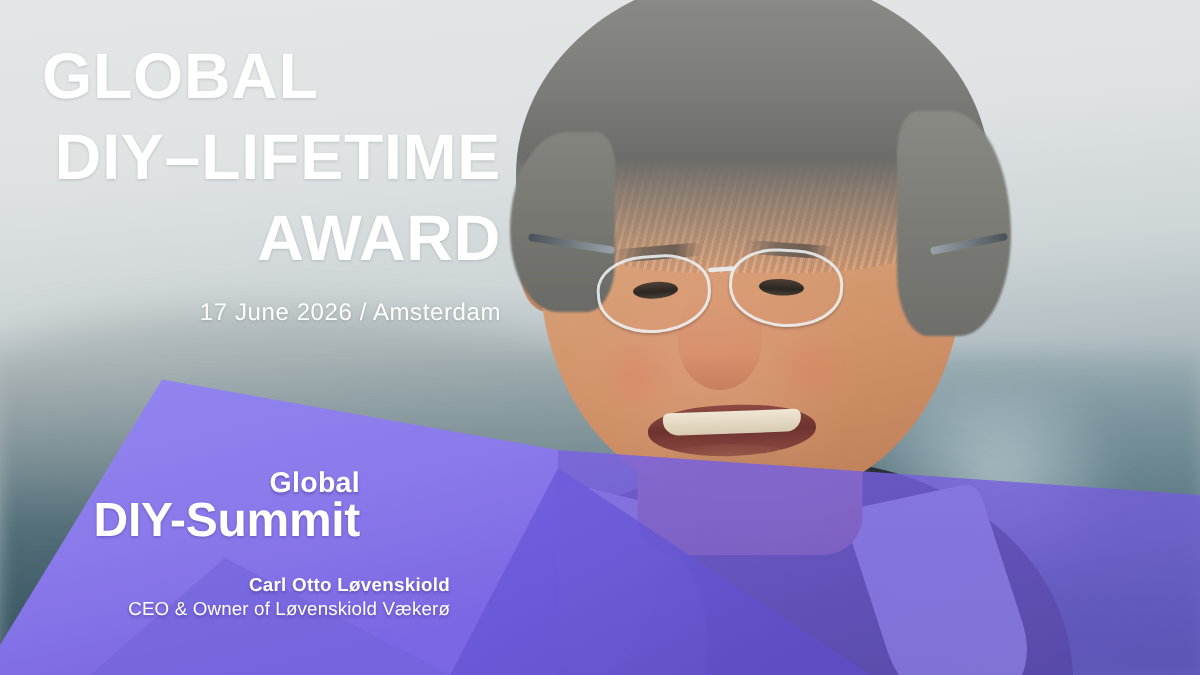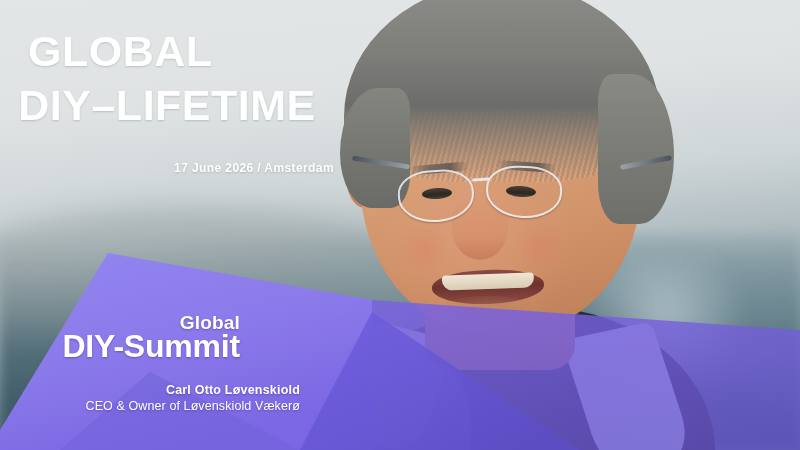--- a/index.html
+++ b/index.html
@@ -204,30 +204,30 @@
     letter-spacing:0.5px;
   }
   .headline .line {
     font-size:43px;
     line-height:54px;
     font-weight:700;
     padding-right:14px;
     text-shadow:0 1px 2px rgba(90,100,105,0.28);
   }
   .headline .l1 { padding-left:28px; text-align:left; }
-  .headline .l2 { text-align:center; }
+  .headline .l2 { text-align:right; }
   .headline .l3 { text-align:right; }
 
   .eventinfo {
-    margin-top:28px;
+    margin-top:14px;
     padding-right:14px;
     text-align:right;
-    font-size:12px;
+    font-size:16px;
     line-height:17px;
-    font-weight:700;
+    font-weight:400;
     color:#ffffff;
     letter-spacing:0.4px;
     text-shadow:0 1px 2px rgba(90,100,105,0.3);
   }
 
   
   .banner-wrap { position:absolute; inset:0; z-index:6; pointer-events:none; }
   .banner-wrap svg { width:800px; height:450px; display:block; }
 
   .banner-text {
@@ -293,20 +293,21 @@
     <div class="p-temple-l"></div>
     <div class="p-temple-r"></div>
     <div class="p-glasses-l"></div>
     <div class="p-glasses-r"></div>
     <div class="p-glasses-bridge"></div>
   </div>
 
   <div class="headline">
     <div class="line l1">GLOBAL</div>
     <div class="line l2">DIY–LIFETIME</div>
+    <div class="line l3">AWARD</div>
     <div class="eventinfo">
       <div>17 June 2026 / Amsterdam</div>
     </div>
   </div>
 
   <div class="banner-wrap">
     <svg viewBox="0 0 800 450" xmlns="http://www.w3.org/2000/svg">
       <defs>
         <linearGradient id="gLight" x1="0" y1="0" x2="0.45" y2="1">
           <stop offset="0" stop-color="#9387f0"></stop>

